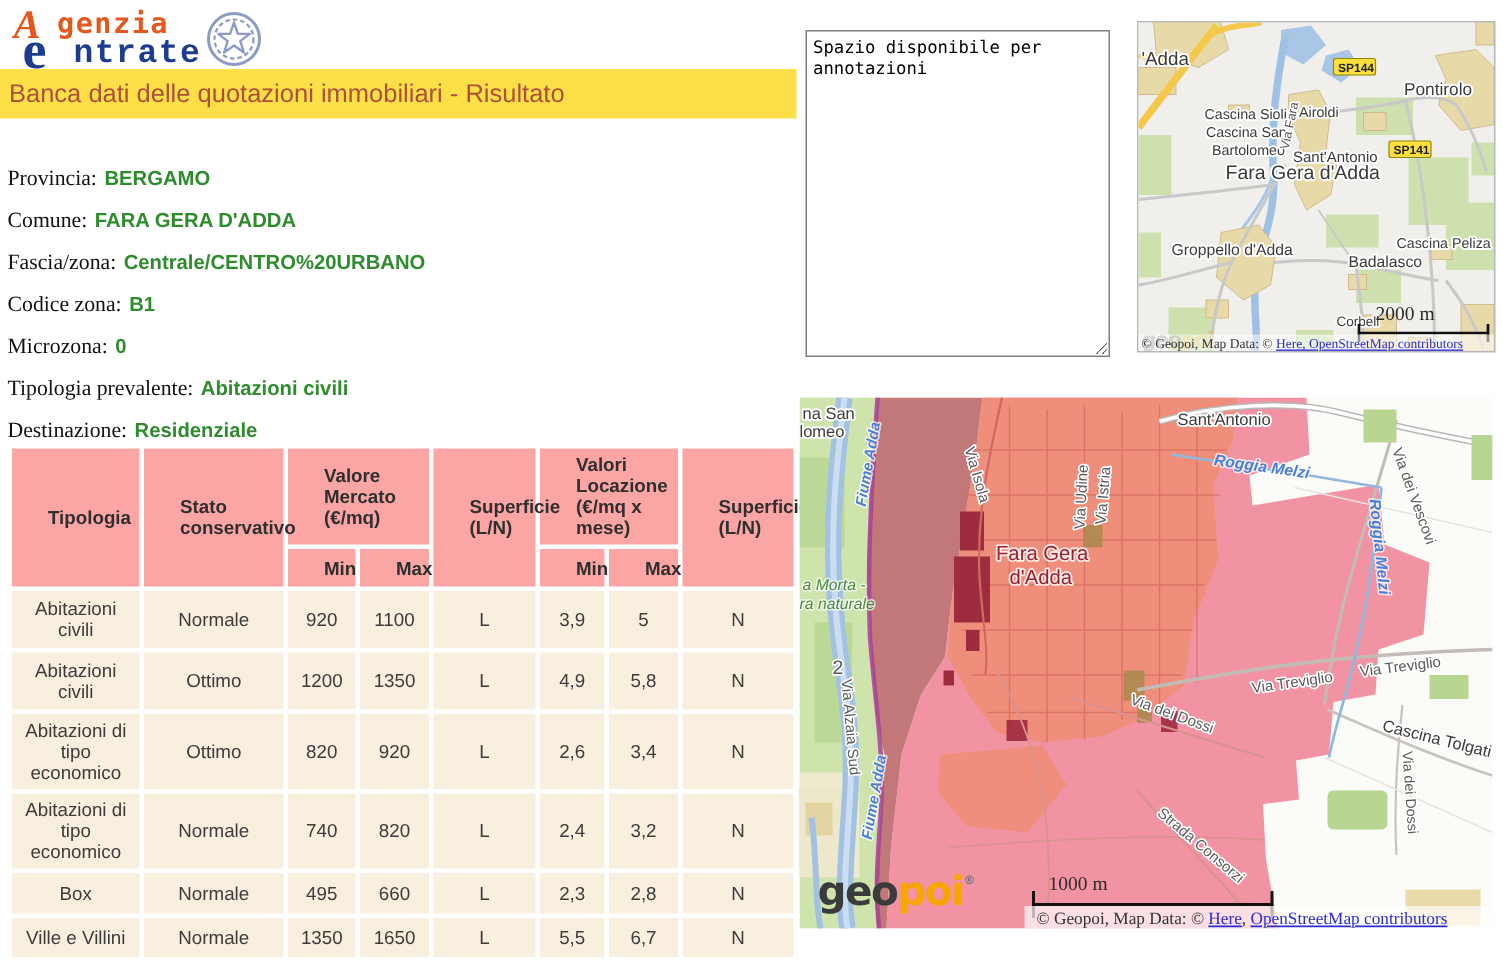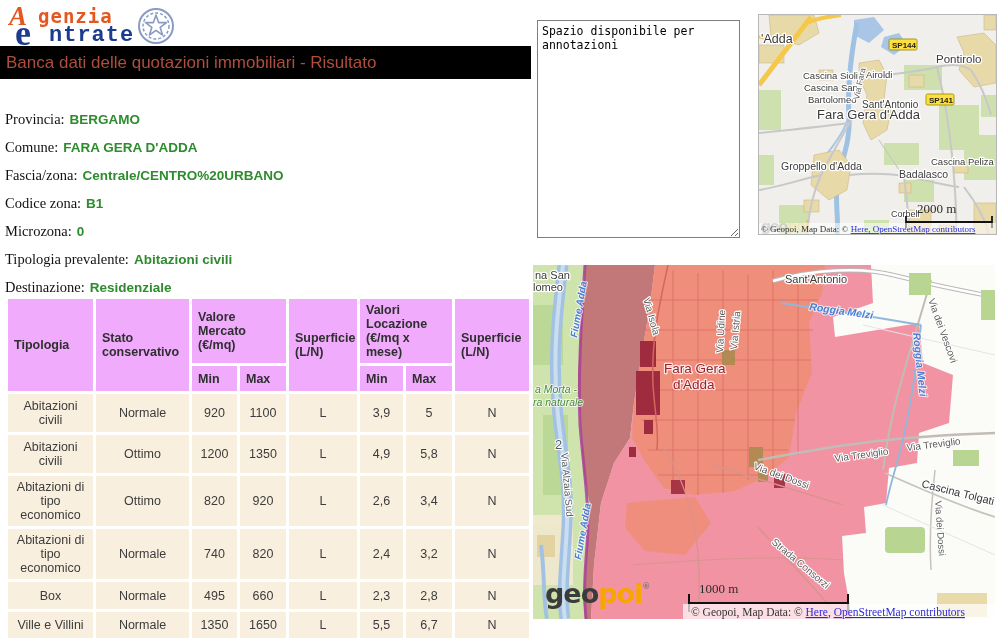--- a/index.html
+++ b/index.html
@@ -9,35 +9,35 @@
 
   
   .logo{position:absolute;left:8px;top:3px;width:180px;height:46px;}
   .logo .word1{position:absolute;left:30px;top:2px;font-family:"DejaVu Sans Mono",monospace;
        font-weight:bold;font-size:19px;color:#E4571F;letter-spacing:1px;}
   .logo .word2{position:absolute;left:41px;top:20px;font-family:Liberation Mono, monospace;
        font-weight:bold;font-size:22px;color:#1D3C8F;letter-spacing:1px;}
   .logo-mark{position:absolute;left:0;top:0;}
   .emblem{position:absolute;left:126px;top:1px;}
 
-  .banner{position:absolute;left:0;top:46px;width:531px;height:33px;background:#000000;
+  .banner{position:absolute;left:0;top:46px;width:531px;height:33px;background:#fde047;
        color:#AE4F3B;font-size:17px;line-height:33px;padding-left:6px;box-sizing:border-box;}
 
   .result-heading{position:absolute;left:5px;top:89px;font-size:14.5px;font-weight:bold;color:#1F1F99;}
 
   .details{position:absolute;left:5px;top:110px;width:520px;}
   .field{height:19px;margin-bottom:9px;white-space:nowrap;}
   .field .lbl{font-family:"Liberation Serif",serif;font-weight:normal;font-size:14.5px;color:#111;}
   .field .val{font-family:"Liberation Sans",sans-serif;font-weight:bold;font-size:13.5px;color:#2E8B2E;padding-left:5px;}
 
   
   table.qtab{position:absolute;left:5px;top:296px;border-collapse:separate;border-spacing:3px;
        table-layout:fixed;width:527px;}
-  table.qtab th{background:#f0abfc;color:#2f2f2f;font-size:12.5px;font-weight:bold;
-       text-align:left;vertical-align:middle;padding:4px 6px;}
+  table.qtab th{background:#fca5a5;color:#2f2f2f;font-size:12.5px;font-weight:bold;
+       text-align:left;vertical-align:middle;padding:4px 24px;}
   table.qtab td{background:#F9EFDF;color:#3c3c3c;font-size:12.5px;text-align:center;
        vertical-align:middle;padding:2px 3px;}
 
   
   textarea.notes{position:absolute;left:537px;top:20px;width:193px;height:210px;
        border:1px solid #7f7f7f;font-family:"DejaVu Sans Mono",monospace;font-size:11.5px;
        color:#000;padding:3px 4px;resize:both;background:#fff;}
 
   
   .map-top{position:absolute;left:758px;top:14px;width:237px;height:219px;border:1px solid #b7b7b7;}

